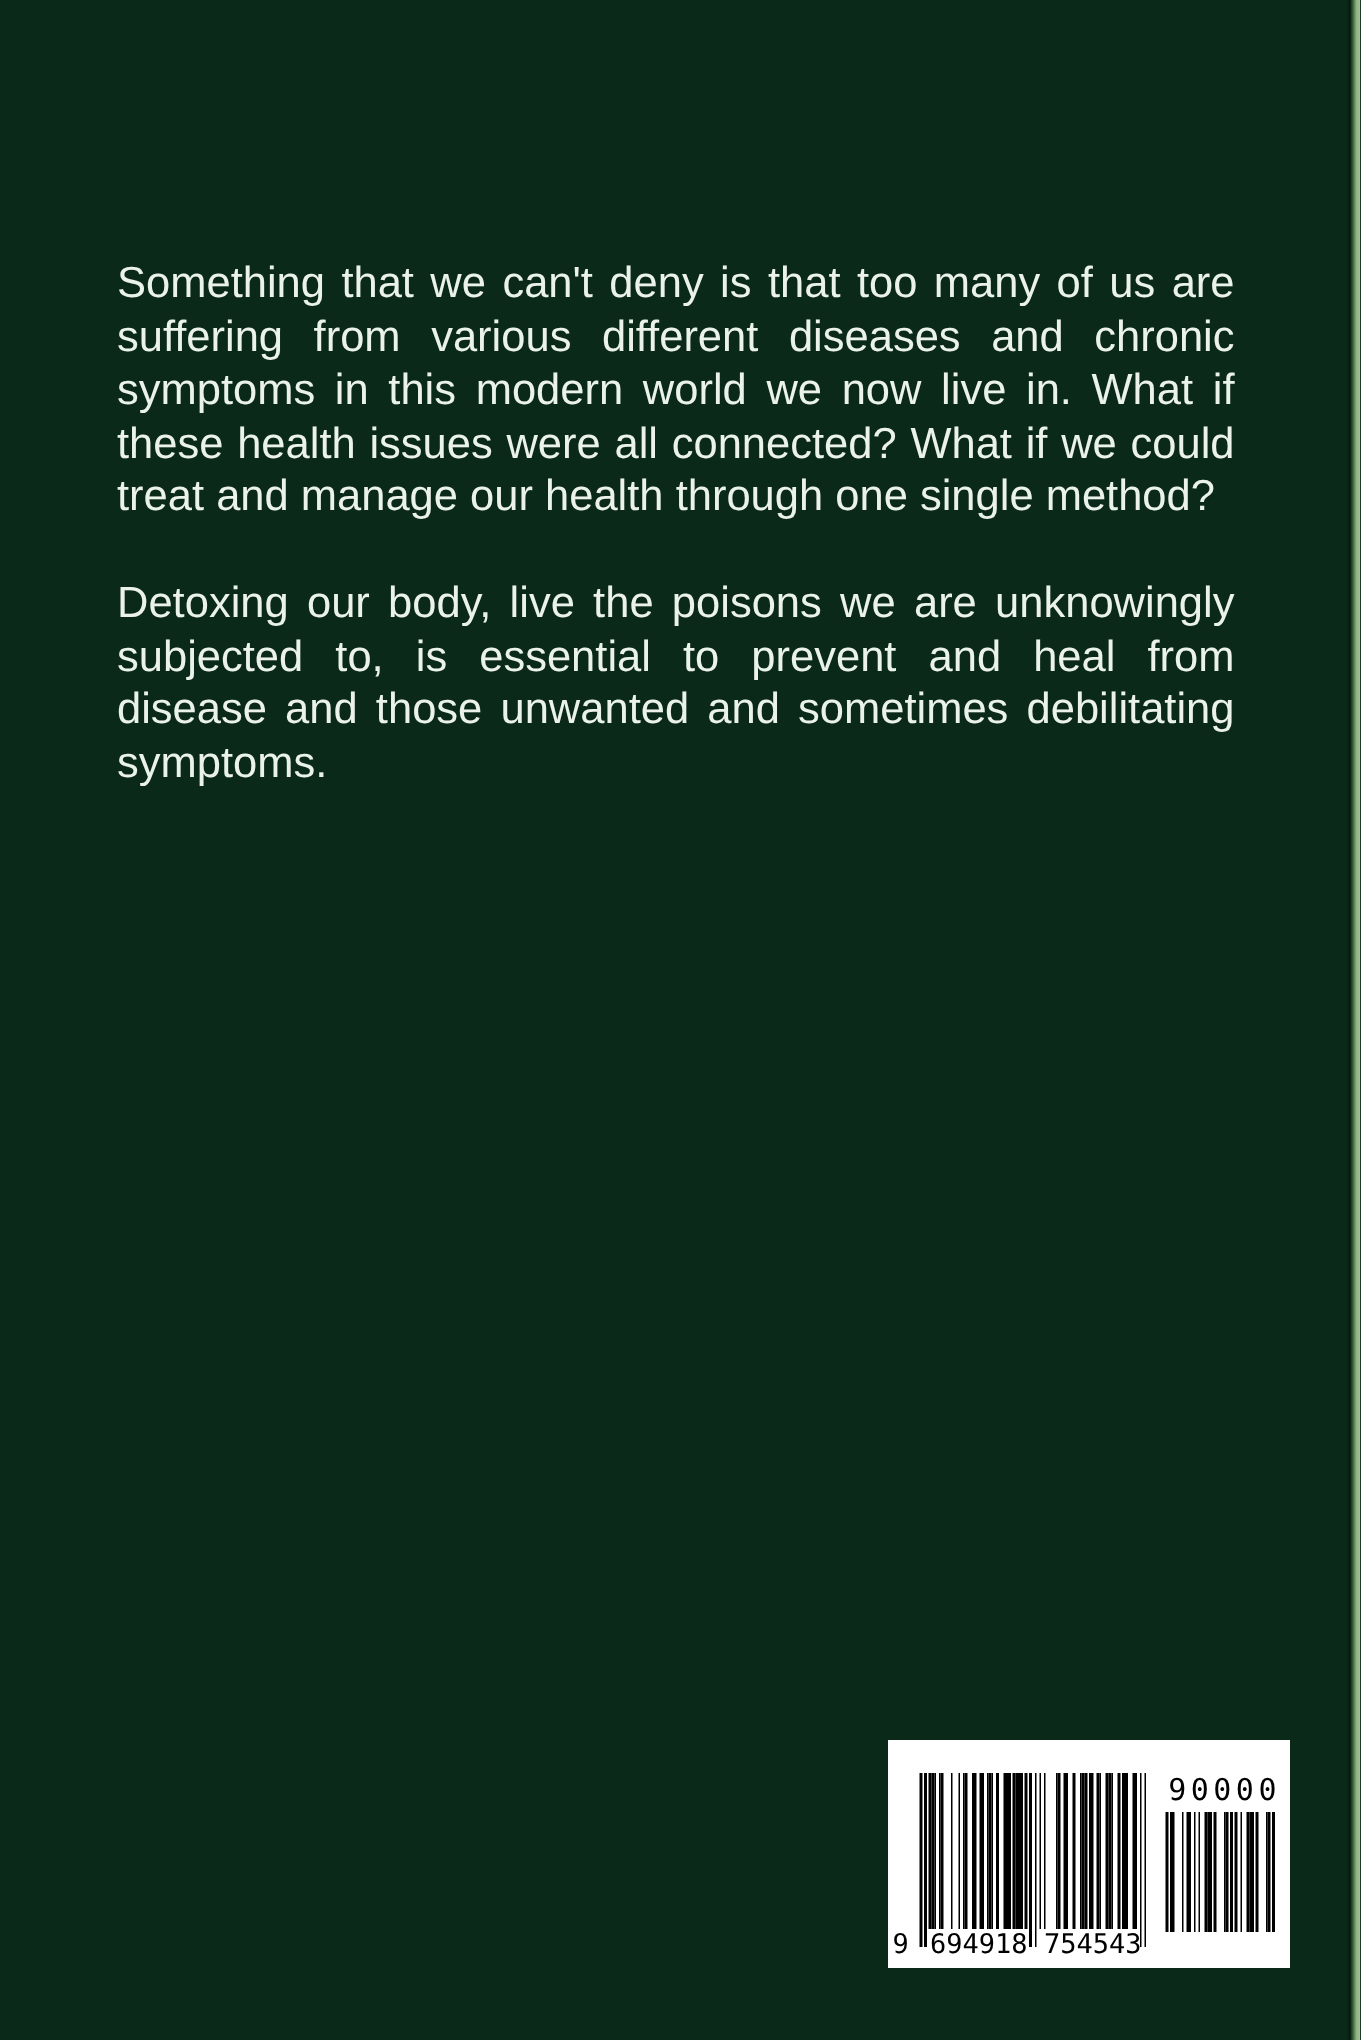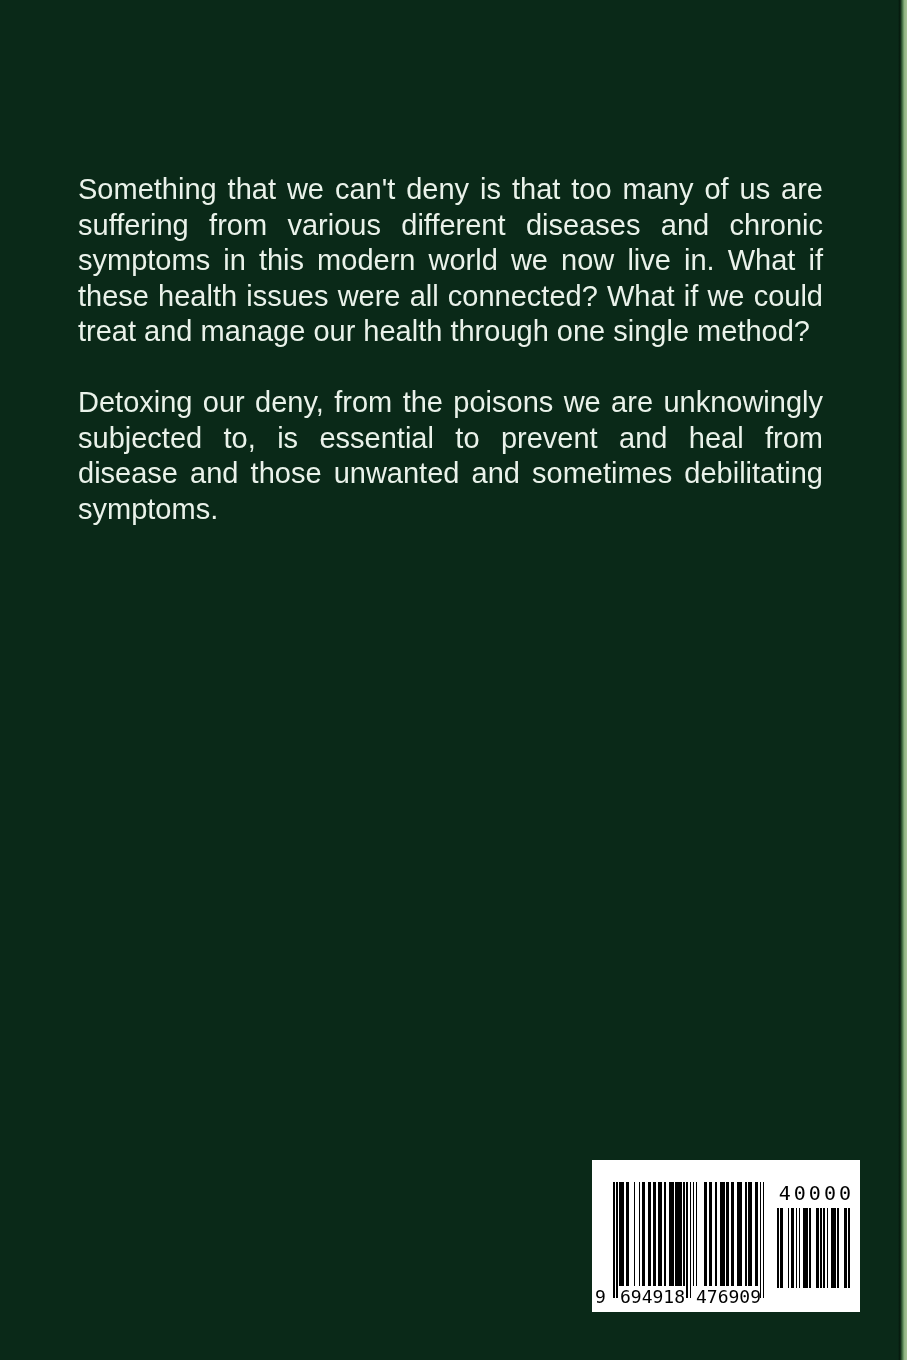--- a/index.html
+++ b/index.html
@@ -75,25 +75,25 @@
   .digit-g1 { left: 28px; }
   .digit-g2 { left: 104px; }
 </style>
 </head>
 <body>
 
 <div class="cover">
 
   <div class="blurb">
     <p>Something that we can't deny is that too many of us are suffering from various different diseases and chronic symptoms in this modern world we now live in. What if these health issues were all connected? What if we could treat and manage our health through one single method?</p>
-    <p>Detoxing our deny, from the poisons we are unknowingly subjected to, is essential to prevent and heal from disease and those unwanted and sometimes debilitating symptoms.</p>
+    <p>Detoxing our body, live the poisons we are unknowingly subjected to, is essential to prevent and heal from disease and those unwanted and sometimes debilitating symptoms.</p>
   </div>
 
   <div class="barcode-box">
-    <div class="price-code">40000</div>
+    <div class="price-code">90000</div>
     <div class="main-bars" id="main-bars">
         <div style="width: 1.6px; height: 116px; background: rgb(0, 0, 0); flex: 0 0 auto;"></div>
         <div style="width: 1.6px; height: 116px; background: transparent; flex: 0 0 auto;"></div>
         <div style="width: 1.6px; height: 116px; background: rgb(0, 0, 0); flex: 0 0 auto;"></div>
         <div style="width: 1.6px; height: 104px; background: transparent; flex: 0 0 auto;"></div>
         <div style="width: 1.6px; height: 104px; background: rgb(0, 0, 0); flex: 0 0 auto;"></div>
         <div style="width: 1.6px; height: 104px; background: rgb(0, 0, 0); flex: 0 0 auto;"></div>
         <div style="width: 1.6px; height: 104px; background: rgb(0, 0, 0); flex: 0 0 auto;"></div>
         <div style="width: 1.6px; height: 104px; background: transparent; flex: 0 0 auto;"></div>
         <div style="width: 1.6px; height: 104px; background: rgb(0, 0, 0); flex: 0 0 auto;"></div>
@@ -228,17 +228,17 @@
         <div style="width: 1.55px; height: 80px; background: transparent; flex: 0 0 auto;"></div>
         <div style="width: 1.55px; height: 80px; background: transparent; flex: 0 0 auto;"></div>
         <div style="width: 1.55px; height: 80px; background: transparent; flex: 0 0 auto;"></div>
         <div style="width: 1.55px; height: 80px; background: rgb(0, 0, 0); flex: 0 0 auto;"></div>
         <div style="width: 1.55px; height: 80px; background: rgb(0, 0, 0); flex: 0 0 auto;"></div>
         <div style="width: 1.55px; height: 80px; background: transparent; flex: 0 0 auto;"></div>
         <div style="width: 1.55px; height: 80px; background: rgb(0, 0, 0); flex: 0 0 auto;"></div>
       </div>
     <div class="digit digit-first">9</div>
     <div class="digit digit-g1">694918</div>
-    <div class="digit digit-g2">476909</div>
+    <div class="digit digit-g2">754543</div>
   </div>
 
   <div class="spine-edge"></div>
 </div>
 
 </body></html>

